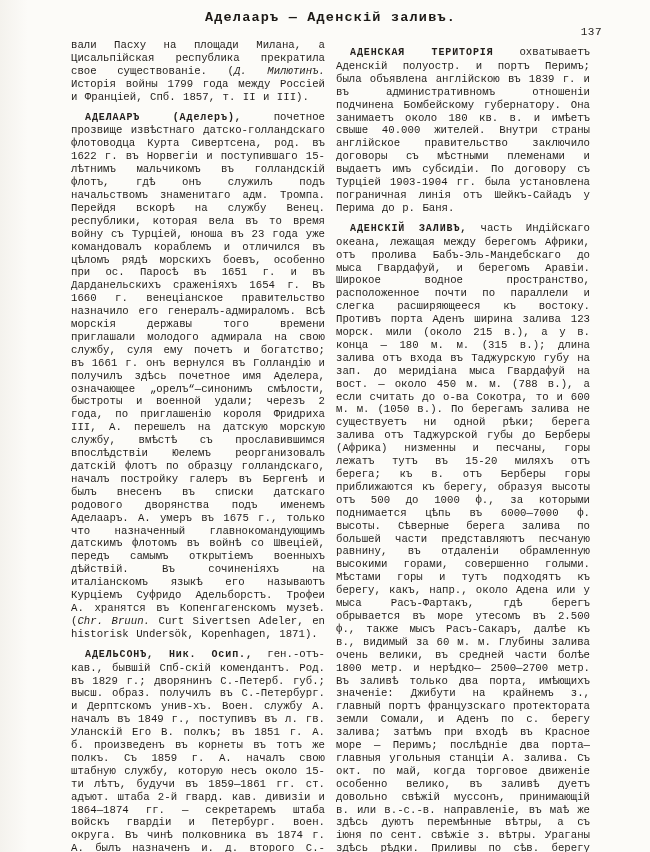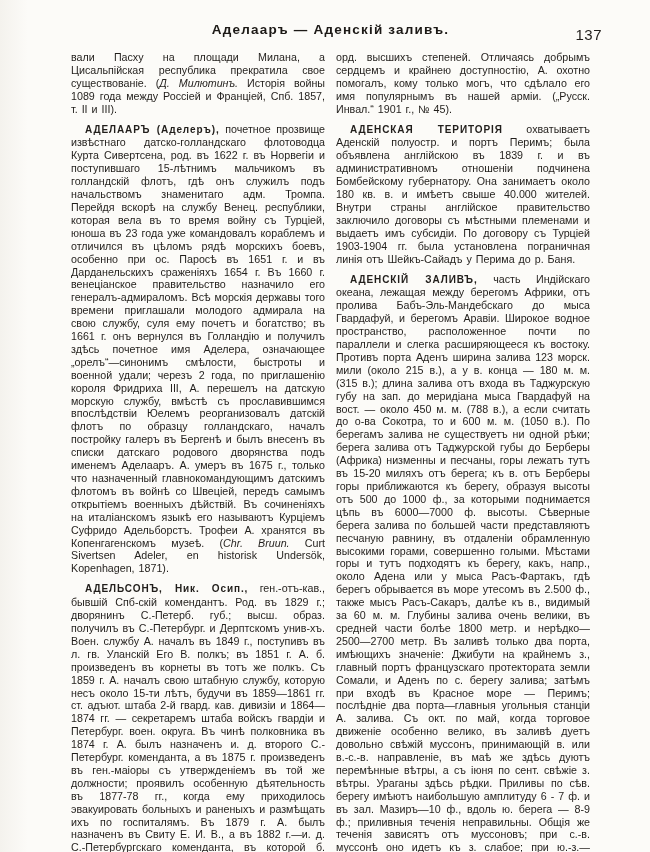--- a/index.html
+++ b/index.html
@@ -8,43 +8,43 @@
     background: #f3f1ec;
   }
   .page {
     position: relative;
     width: 650px;
     height: 852px;
     background: #fcfbf8;
     background-image: linear-gradient(90deg, #f4f2ed 0px, #fcfbf8 28px),
                       linear-gradient(#fcfbf8, #fcfbf8);
     color: #211e1b;
-    font-family: Liberation Sans, sans-serif;
+    font-family: Liberation Mono, monospace;
     overflow: hidden;
     box-sizing: border-box;
-    padding: 22px 60px 20px 71px;
+    padding: 10px 60px 20px 71px;
   }
   .header {
     position: relative;
     height: 22px;
     margin-bottom: 7px;
   }
   .running-title {
     display: block;
     text-align: center;
     font-weight: 700;
     font-size: 13.5px;
     letter-spacing: 1.2px;
     color: #1c1916;
   }
   .page-number {
     position: absolute;
     right: -12px;
-    top: 4px;
-    font-size: 15px;
+    top: 16px;
+    font-size: 11px;
     letter-spacing: 0.5px;
     font-weight: 400;
   }
   .columns {
     display: flex;
     gap: 11px;
   }
   .col {
     width: 50%;
     font-size: 10.7px;
@@ -74,25 +74,24 @@
 <div class="page">
 
   <div class="header">
     <span class="running-title">Аделааръ — Аденскій заливъ.</span>
     <span class="page-number">137</span>
   </div>
 
   <div class="columns">
 
     <div class="col">
-      <p class="para"><span>вали Пасху на площади Милана, а Цисальпійская республика прекратила свое существованіе. (</span><span class="seg-italic">Д. Милютинъ.</span><span> Исторія войны 1089 года между Россіей и Франціей, Спб. 1857, т. II и III).</span></p>
+      <p class="para"><span>вали Пасху на площади Милана, а Цисальпійская республика прекратила свое существованіе. (</span><span class="seg-italic">Д. Милютинъ.</span><span> Исторія войны 1799 года между Россіей и Франціей, Спб. 1857, т. II и III).</span></p>
       <p class="para entry"><span class="seg-bold">АДЕЛААРЪ (Аделеръ),</span><span> почетное прозвище извѣстнаго датско-голландскаго флотоводца Курта Сивертсена, род. въ 1622 г. въ Норвегіи и поступившаго 15-лѣтнимъ мальчикомъ въ голландскій флотъ, гдѣ онъ служилъ подъ начальствомъ знаменитаго адм. Тромпа. Перейдя вскорѣ на службу Венец. республики, которая вела въ то время войну съ Турціей, юноша въ 23 года уже командовалъ кораблемъ и отличился въ цѣломъ рядѣ морскихъ боевъ, особенно при ос. Паросѣ въ 1651 г. и въ Дарданельскихъ сраженіяхъ 1654 г. Въ 1660 г. венеціанское правительство назначило его генералъ-адмираломъ. Всѣ морскія державы того времени приглашали молодого адмирала на свою службу, суля ему почетъ и богатство; въ 1661 г. онъ вернулся въ Голландію и получилъ здѣсь почетное имя Аделера, означающее „орелъ“—синонимъ смѣлости, быстроты и военной удали; черезъ 2 года, по приглашенію короля Фридриха III, А. перешелъ на датскую морскую службу, вмѣстѣ съ прославившимся впослѣдствіи Юелемъ реорганизовалъ датскій флотъ по образцу голландскаго, началъ постройку галеръ въ Бергенѣ и былъ внесенъ въ списки датскаго родового дворянства подъ именемъ Аделааръ. А. умеръ въ 1675 г., только что назначенный главнокомандующимъ датскимъ флотомъ въ войнѣ со Швеціей, передъ самымъ открытіемъ военныхъ дѣйствій. Въ сочиненіяхъ на италіанскомъ языкѣ его называютъ Курціемъ Суфридо Адельборстъ. Трофеи А. хранятся въ Копенгагенскомъ музеѣ. (</span><span class="seg-italic">Chr. Bruun.</span><span> Curt Sivertsen Adeler, en historisk Undersök, Kopenhagen, 1871).</span></p>
       <p class="para entry"><span class="seg-bold">АДЕЛЬСОНЪ, Ник. Осип.,</span><span> ген.-отъ-кав., бывшій Спб-скій комендантъ. Род. въ 1829 г.; дворянинъ С.-Петерб. губ.; высш. образ. получилъ въ С.-Петербург. и Дерптскомъ унив-хъ. Воен. службу А. началъ въ 1849 г., поступивъ въ л. гв. Уланскій Его В. полкъ; въ 1851 г. А. б. произведенъ въ корнеты въ тотъ же полкъ. Съ 1859 г. А. началъ свою штабную службу, которую несъ около 15-ти лѣтъ, будучи въ 1859—1861 гг. ст. адъют. штаба 2-й гвард. кав. дивизіи и 1864—1874 гг. — секретаремъ штаба войскъ гвардіи и Петербург. воен. округа. Въ чинѣ полковника въ 1874 г. А. былъ назначенъ и. д. второго С.-Петербург. коменданта, а въ 1875 г. произведенъ въ ген.-маіоры съ утвержденіемъ въ той же должности; проявилъ особенную дѣятельность въ 1877-78 гг., когда ему приходилось эвакуировать больныхъ и раненыхъ и размѣщать ихъ по госпиталямъ. Въ 1879 г. А. былъ назначенъ въ Свиту Е. И. В., а въ 1882 г.—и. д. С.-Петербургскаго коменданта, въ которой б. утвержденъ черезъ 6 лѣтъ, будучи въ 1888 г. произведенъ въ ген.-лейт. Черезъ 12 лѣтъ, оставаясь въ той же должности, А. б. произведенъ въ ген.-отъ-кавалеріи; скончался 25 фев. 1901 г. За свою почти 50-лѣт. службу въ офиц. чинахъ А. былъ награжденъ всѣми орденами высшихъ степеней до орд. св. Александра Невскаго включительно. Кромѣ того, онъ б. кавалеромъ 25 иностр.</span></p>
     </div>
 
     <div class="col">
-      <p class="para"><span>орд. высшихъ степеней. Отличаясь добрымъ сердцемъ и крайнею доступностію, А. охотно помогалъ, кому только могъ, что сдѣлало его имя популярнымъ въ нашей арміи. („Русск. Инвал.“ 1901 г., № 45).</span></p>
       <p class="para entry"><span class="seg-bold">АДЕНСКАЯ ТЕРИТОРІЯ</span><span> охватываетъ Аденскій полуостр. и портъ Перимъ; была объявлена англійскою въ 1839 г. и въ административномъ отношеніи подчинена Бомбейскому губернатору. Она занимаетъ около 180 кв. в. и имѣетъ свыше 40.000 жителей. Внутри страны англійское правительство заключило договоры съ мѣстными племенами и выдаетъ имъ субсидіи. По договору съ Турціей 1903-1904 гг. была установлена пограничная линія отъ Шейкъ-Сайадъ у Перима до р. Баня.</span></p>
       <p class="para entry"><span class="seg-bold">АДЕНСКІЙ ЗАЛИВЪ,</span><span> часть Индійскаго океана, лежащая между берегомъ Африки, отъ пролива Бабъ-Эль-Мандебскаго до мыса Гвардафуй, и берегомъ Аравіи. Широкое водное пространство, расположенное почти по параллели и слегка расширяющееся къ востоку. Противъ порта Аденъ ширина залива 123 морск. мили (около 215 в.), а у в. конца — 180 м. м. (315 в.); длина залива отъ входа въ Таджурскую губу на зап. до меридіана мыса Гвардафуй на вост. — около 450 м. м. (788 в.), а если считать до о-ва Сокотра, то и 600 м. м. (1050 в.). По берегамъ залива не существуетъ ни одной рѣки; берега залива отъ Таджурской губы до Берберы (Африка) низменны и песчаны, горы лежатъ тутъ въ 15-20 миляхъ отъ берега; къ в. отъ Берберы горы приближаются къ берегу, образуя высоты отъ 500 до 1000 ф., за которыми поднимается цѣпь въ 6000—7000 ф. высоты. Сѣверные берега залива по большей части представляютъ песчаную равнину, въ отдаленіи обрамленную высокими горами, совершенно голыми. Мѣстами горы и тутъ подходятъ къ берегу, какъ, напр., около Адена или у мыса Расъ-Фартакъ, гдѣ берегъ обрывается въ море утесомъ въ 2.500 ф., также мысъ Расъ-Сакаръ, далѣе къ в., видимый за 60 м. м. Глубины залива очень велики, въ средней части болѣе 1800 метр. и нерѣдко— 2500—2700 метр. Въ заливѣ только два порта, имѣющихъ значеніе: Джибути на крайнемъ з., главный портъ французскаго протектората земли Сомали, и Аденъ по с. берегу залива; затѣмъ при входѣ въ Красное море — Перимъ; послѣдніе два порта—главныя угольныя станціи А. залива. Съ окт. по май, когда торговое движеніе особенно велико, въ заливѣ дуетъ довольно свѣжій муссонъ, принимающій в. или в.-с.-в. направленіе, въ маѣ же здѣсь дуютъ перемѣнные вѣтры, а съ іюня по сент. свѣжіе з. вѣтры. Ураганы здѣсь рѣдки. Приливы по сѣв. берегу имѣютъ наибольшую амплитуду 6 - 7 ф. и въ зал. Мазиръ—10 ф., вдоль ю. берега — 8-9 ф.; приливныя теченія неправильны. Общія же теченія зависятъ отъ муссоновъ; при с.-в. муссонѣ оно идетъ къ з. слабое; при ю.-з.—сильное на в. Климатъ очень жаркій, лѣтомъ съ ю. берега уходятъ даже туземцы въ горы; температура воздуха доходитъ въ серединѣ лѣта до 43,5° Ц., въ маѣ и сент. до 35—36° Ц. и ниже 21° Ц. (янв.—мартъ) не спускается. Осадковъ выпадаетъ очень мало. Для плаванія судовъ заливъ не представляетъ почти никакихъ подводныхъ опасностей.</span></p>
     </div>
 
   </div>
 </div>
 
 </body></html>

